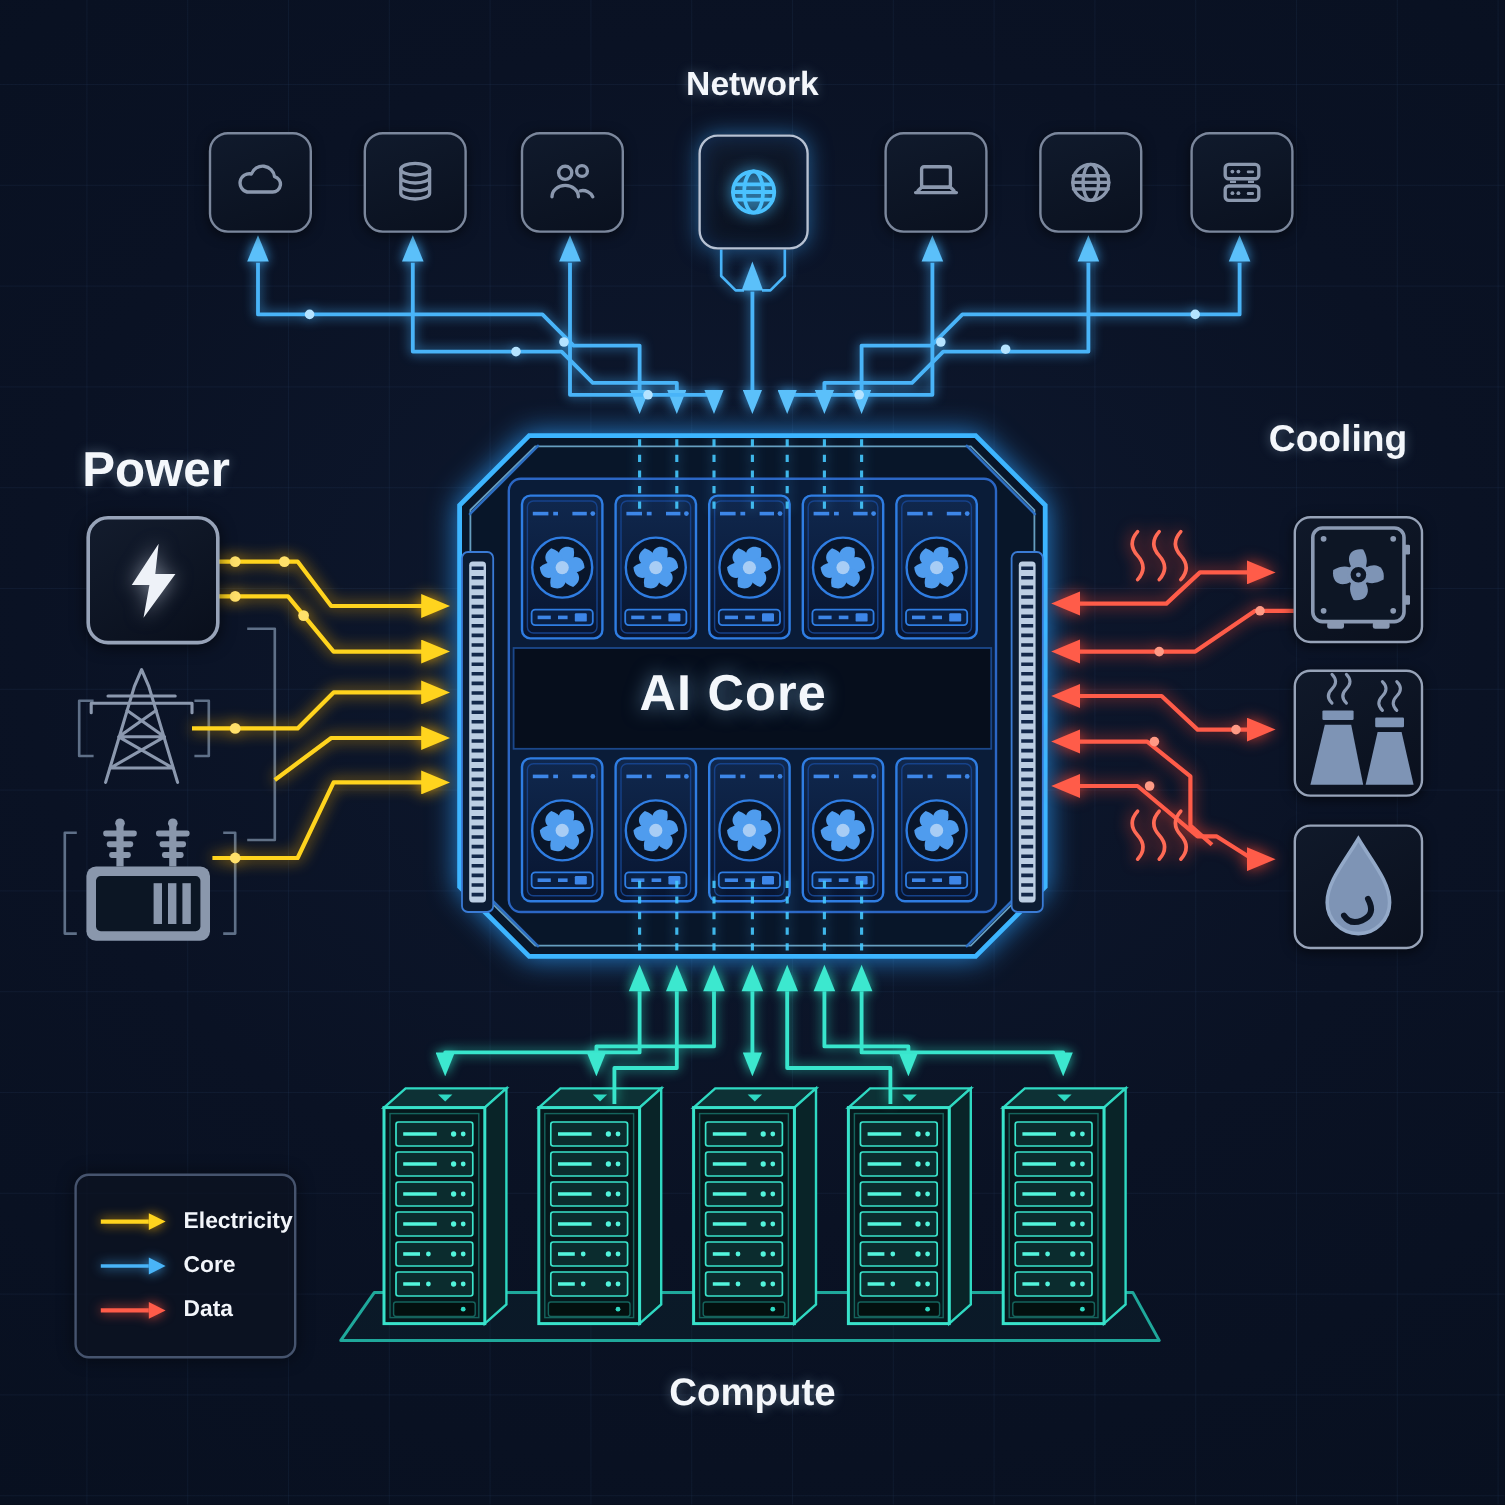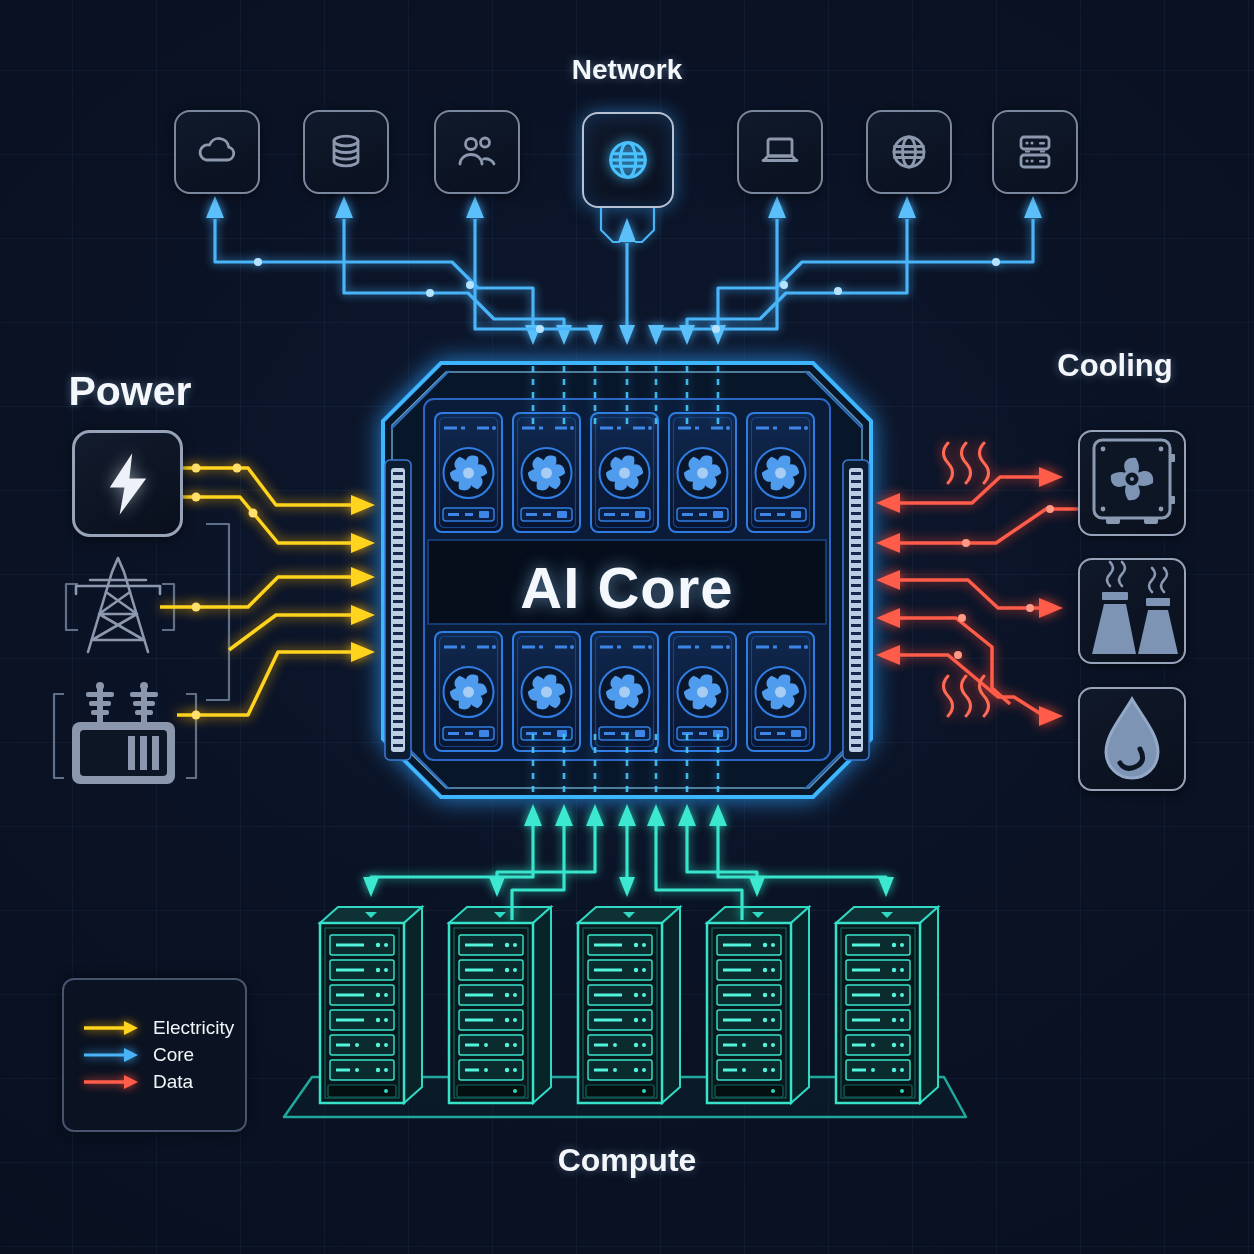--- a/index.html
+++ b/index.html
@@ -15,40 +15,40 @@
   .gY{filter:drop-shadow(0 0 6px rgba(255,178,0,.9));}
   .gR{filter:drop-shadow(0 0 6px rgba(255,70,48,.85));}
   .gT{filter:drop-shadow(0 0 5px rgba(45,230,200,.8));}
   .gC{filter:drop-shadow(0 0 12px rgba(45,160,255,.8));}
   .title{position:absolute;color:#f4f7fb;font-weight:bold;white-space:nowrap;
     transform:translateX(-50%);text-shadow:0 0 10px rgba(190,225,255,.35);}
   #t-network{left:627px;top:54px;font-size:28px;}
   #t-power{left:130px;top:368px;font-size:41px;}
   #t-cooling{left:1115px;top:348px;font-size:31px;}
   #t-compute{left:627px;top:1142px;font-size:32px;}
-  #t-core{left:627px;top:554px;font-size:58px;letter-spacing:1px;
+  #t-core{left:611px;top:554px;font-size:42px;letter-spacing:1px;
     text-shadow:0 0 16px rgba(150,210,255,.55);}
   .nbox{position:absolute;width:82px;height:80px;border:2.5px solid #7b879c;border-radius:16px;
     background:linear-gradient(160deg,#101a2c,#0a111f);
     display:flex;align-items:center;justify-content:center;box-shadow:0 2px 10px rgba(0,0,0,.5);}
   .nbox svg{stroke:#8b98ae;fill:none;stroke-width:2.8;stroke-linecap:round;stroke-linejoin:round;}
   .nbox.hl{width:88px;height:92px;border-color:#b6c2d4;
     box-shadow:0 0 18px rgba(60,170,255,.5), inset 0 0 18px rgba(40,120,220,.25);}
   .nbox.hl svg{stroke:#4ac2ff;stroke-width:3;filter:drop-shadow(0 0 6px rgba(70,190,255,.9));}
   .pbox{position:absolute;left:72px;top:430px;width:105px;height:101px;border:3px solid #97a3b8;
     border-radius:18px;background:linear-gradient(150deg,#131c2d,#090f1c);
     display:flex;align-items:center;justify-content:center;box-shadow:0 2px 12px rgba(0,0,0,.6);}
   .oicon{position:absolute;}
   .cbox{position:absolute;left:1078px;width:104px;border:2.5px solid #97a3b8;border-radius:14px;
     background:linear-gradient(150deg,#10192a,#0a101d);
     display:flex;align-items:center;justify-content:center;box-shadow:0 2px 10px rgba(0,0,0,.55);}
   .legend{position:absolute;left:62px;top:978px;width:185px;height:154px;border:2px solid #46546e;
     border-radius:12px;background:rgba(12,19,34,.75);box-sizing:border-box;
-    display:flex;flex-direction:column;justify-content:center;gap:5px;padding-left:18px;
-    box-shadow:0 0 14px rgba(0,0,0,.45);}
+    display:flex;flex-direction:column;justify-content:center;gap:15px;padding-left:18px;
+    box-shadow:0 0 14px rgba(0,0,0,.45);font-weight:bold;}
   .lrow{display:flex;align-items:center;gap:13px;}
   .lrow .lab{color:#f2f5fa;font-size:19px;}
   .la-elec{filter:drop-shadow(0 0 5px rgba(255,180,0,.9));}
   .la-data{filter:drop-shadow(0 0 5px rgba(70,180,255,.9));}
   .la-heat{filter:drop-shadow(0 0 5px rgba(255,80,60,.9));}
 </style>
 </head>
 <body>
 
 <div class="stage">

